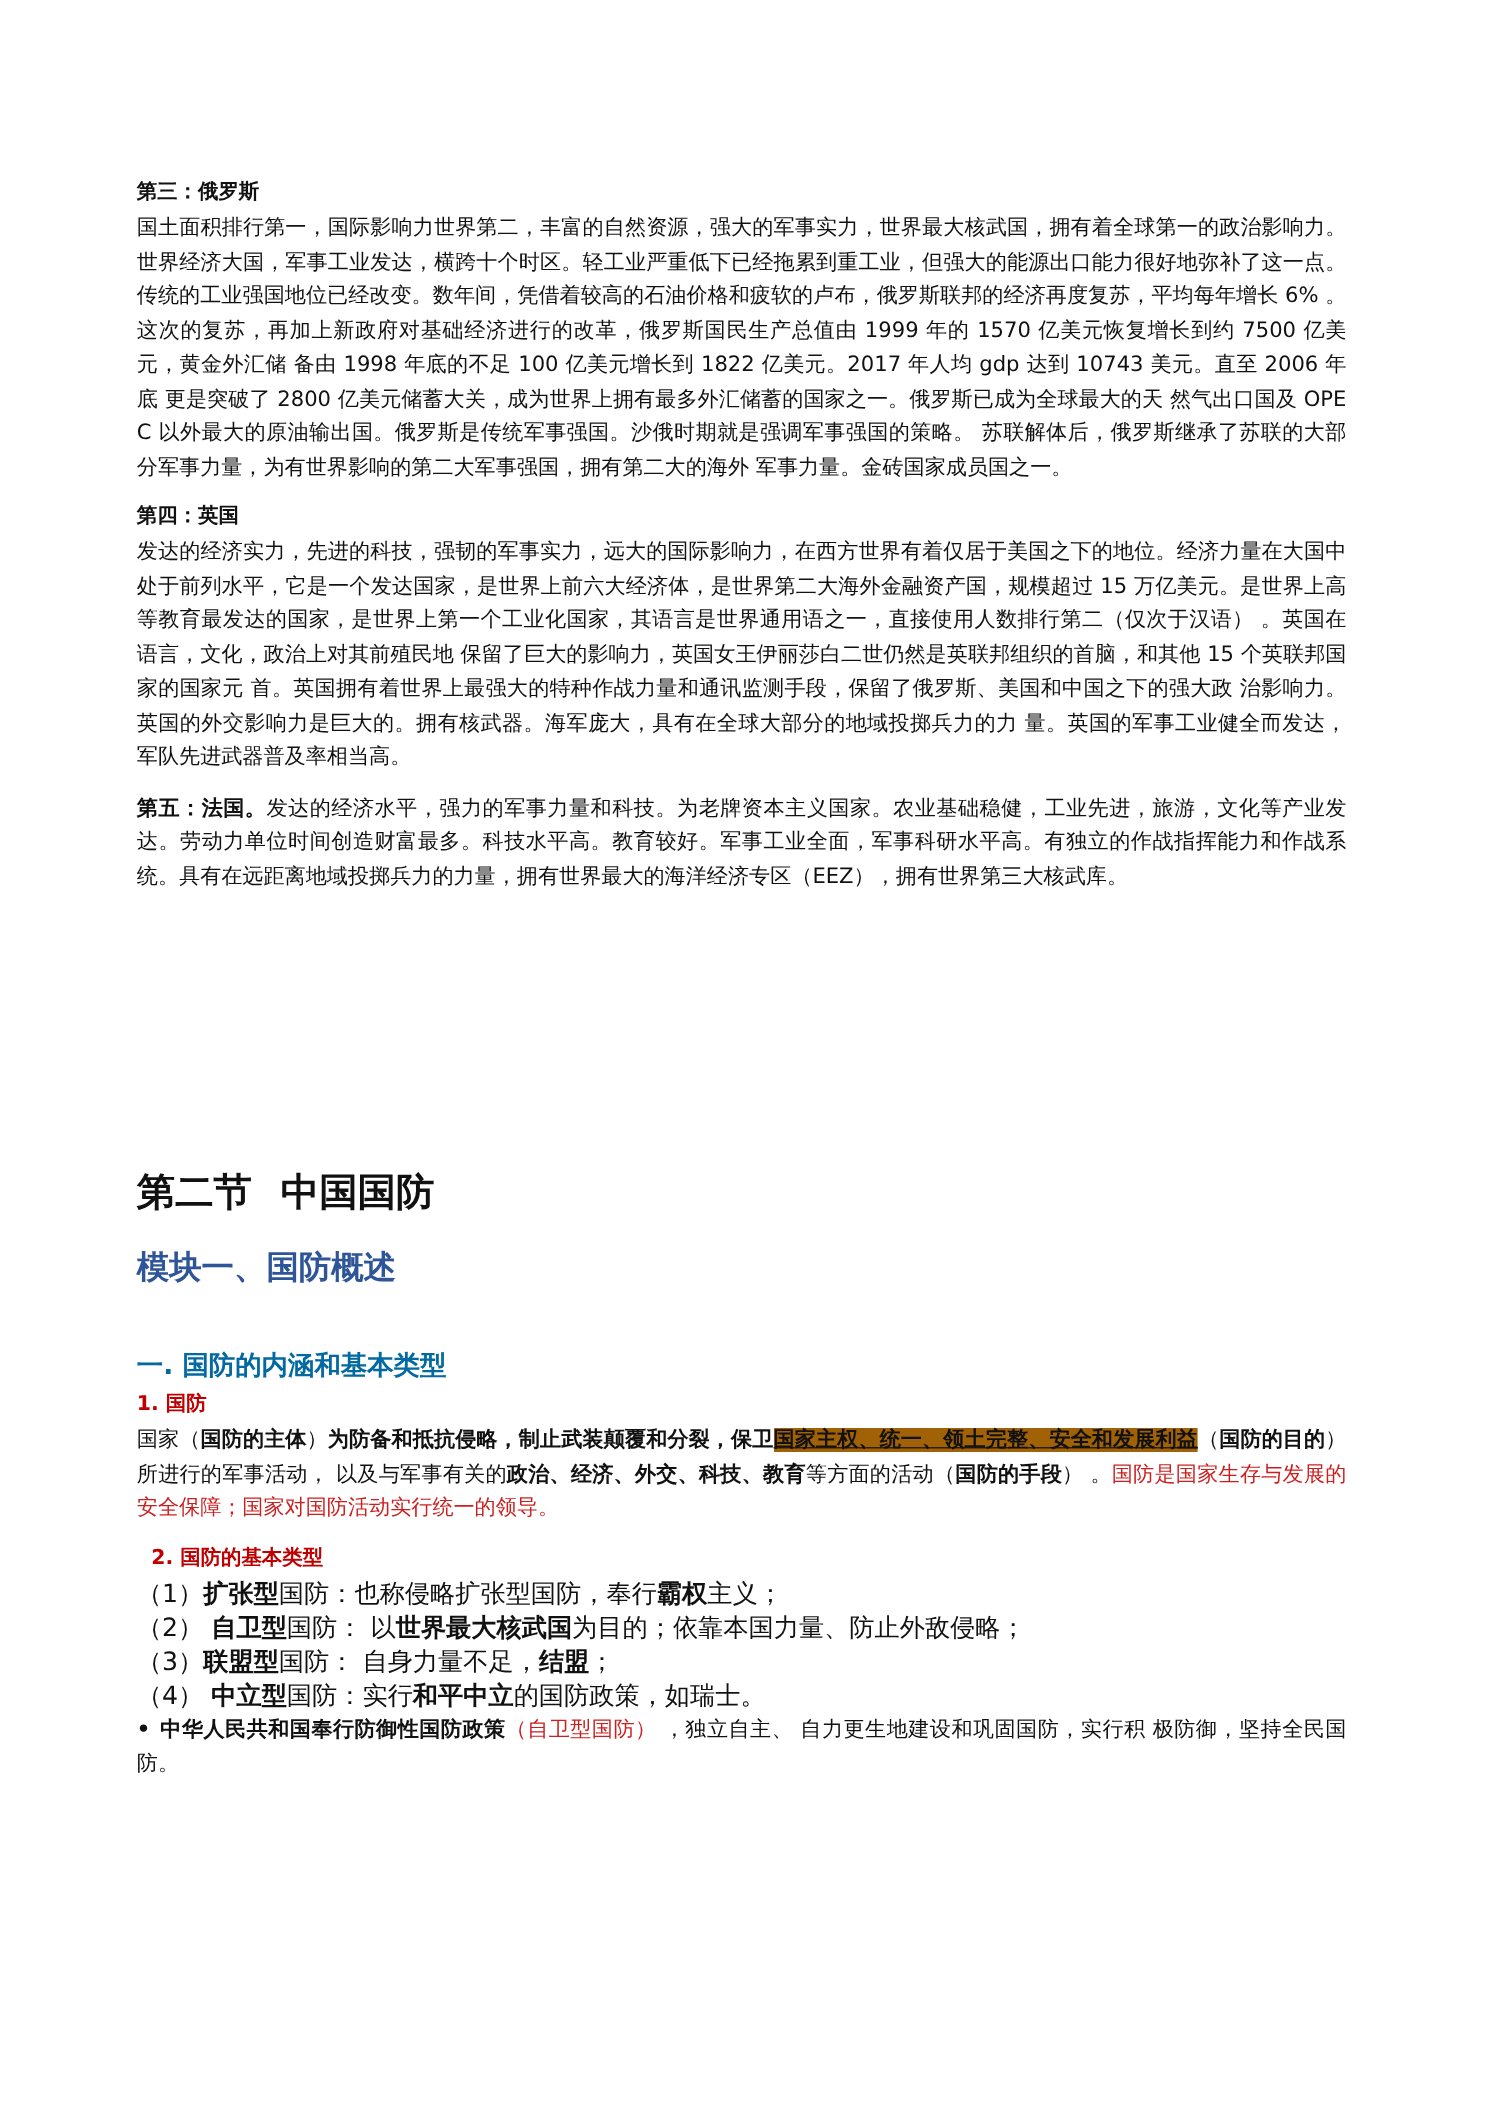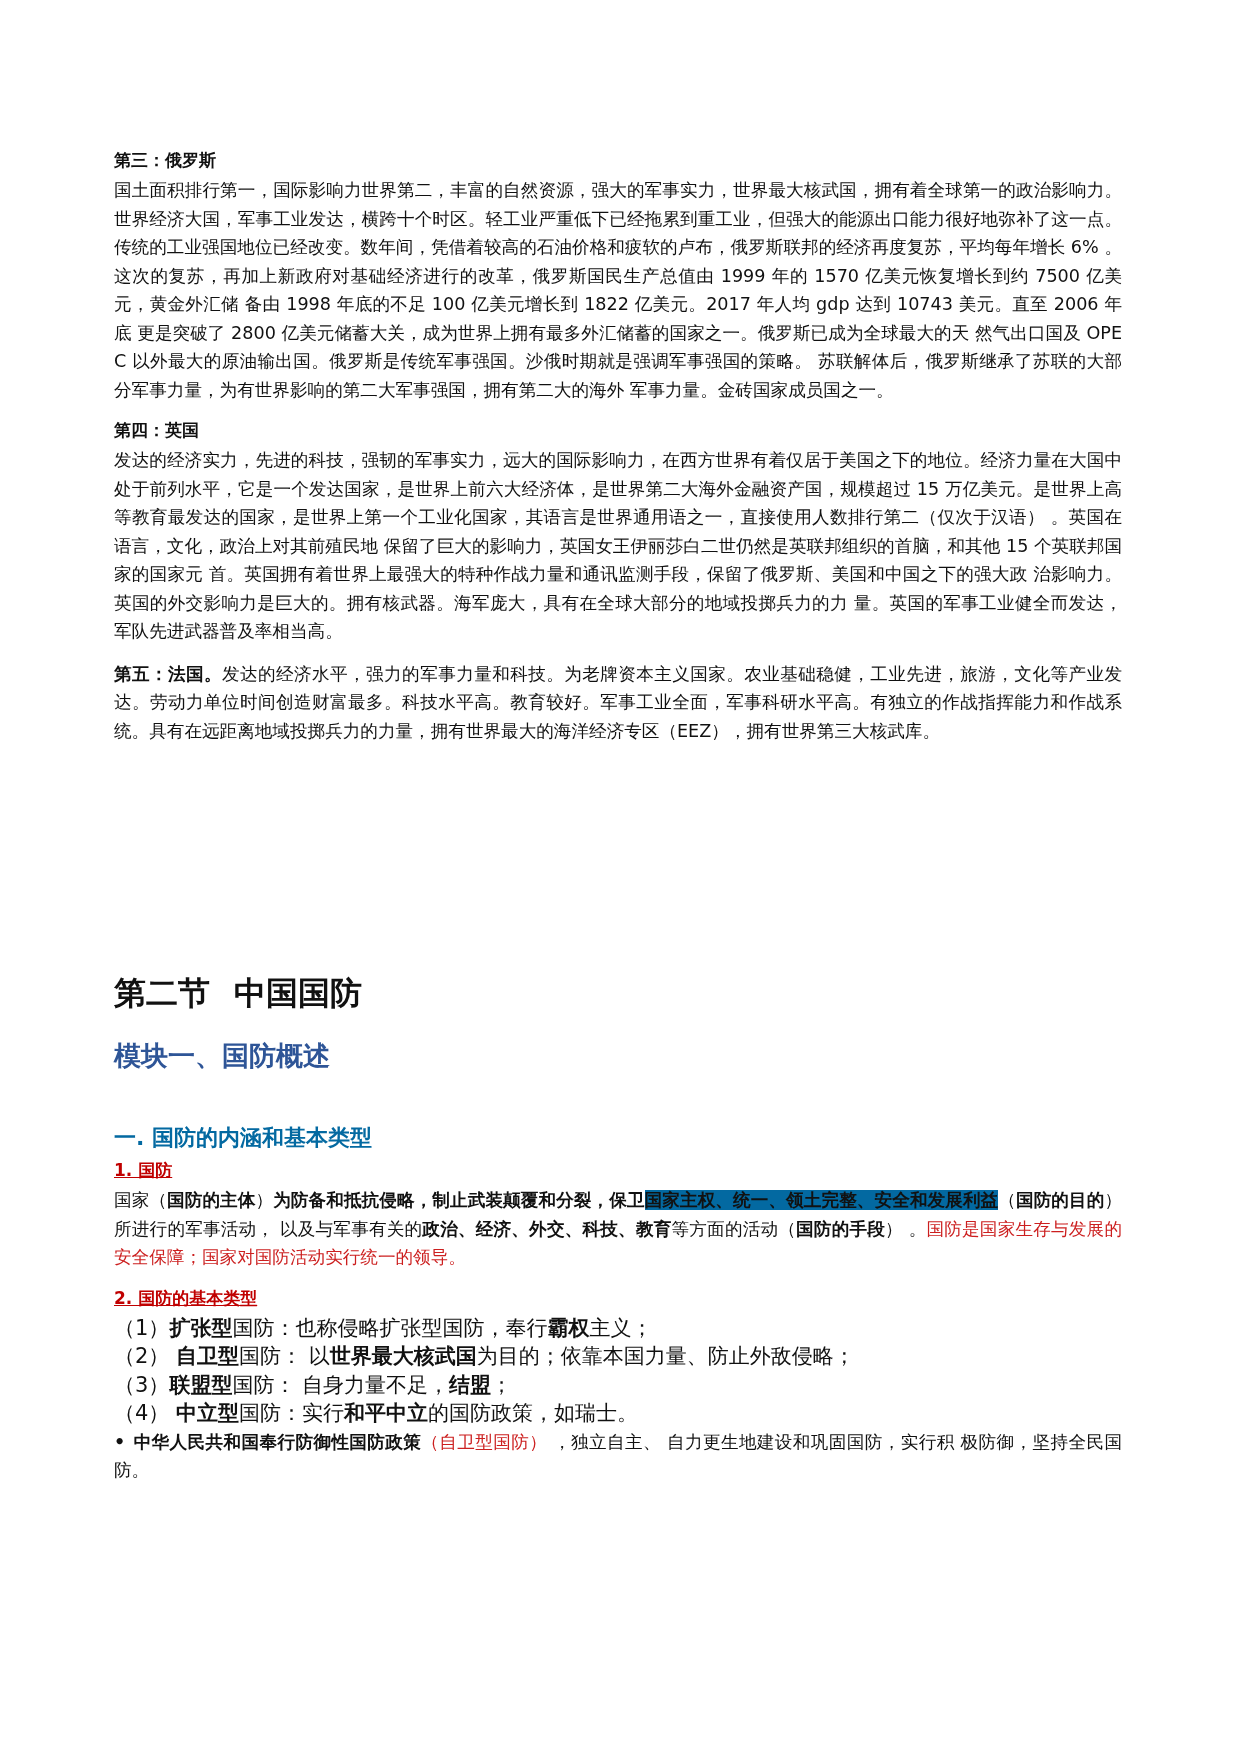--- a/index.html
+++ b/index.html
@@ -7,28 +7,28 @@
       width: 1240px; height: 1754px; position: relative; overflow: hidden;
       font-family: "DejaVu Sans", "Liberation Sans", sans-serif;
       color: #111111;
     }
     .page { position: absolute; left: 114px; top: 148px; width: 1008px; }
     .h-country { font-weight: bold; font-size: 17px; line-height: 24px; margin: 0 0 4px 0; }
     .para { font-size: 17.6px; line-height: 28.5px; margin: 0; text-align: justify; word-break: break-all; }
     .para.gap { margin-bottom: 14px; }
     .b { font-weight: bold; }
     .red { color: #cc1f1f; }
-    .hl { background: #0369a1; font-weight: bold; }
+    .hl { background: #a16207; font-weight: bold; text-decoration: underline; }
     .section-title { font-size: 32px; font-weight: bold; margin: 0; position: absolute; left: 0; top: 824px; letter-spacing: 0; }
     .section-title .gap2 { display: inline-block; width: 24px; }
     .module-title { font-size: 27px; font-weight: bold; color: #2e5597; position: absolute; left: 0; top: 890px; margin: 0; text-align: center; }
     .sub-title { font-size: 22px; font-weight: bold; color: #0369a1; position: absolute; left: 0; top: 975px; margin: 0; }
     .block2 { position: absolute; left: 0; top: 1010px; width: 1008px; }
-    .num-title { font-size: 17px; font-weight: bold; color: #c00000; line-height: 24px; margin: 0 0 4px 0; text-decoration: underline; }
-    .num-title.t2 { margin-top: 14px; }
+    .num-title { font-size: 17px; font-weight: bold; color: #c00000; line-height: 24px; margin: 0 0 4px 0; }
+    .num-title.t2 { margin-top: 14px; margin-left: 12px; }
     .list-line { font-size: 21px; line-height: 28.5px; margin: 0; }
     .bullet-dot { font-weight: bold; margin-right: 8px; }
   </style>
 </head>
 <body>
 
 <div class="page">
 
   <div>
     <p class="h-country">第三：俄罗斯</p>

